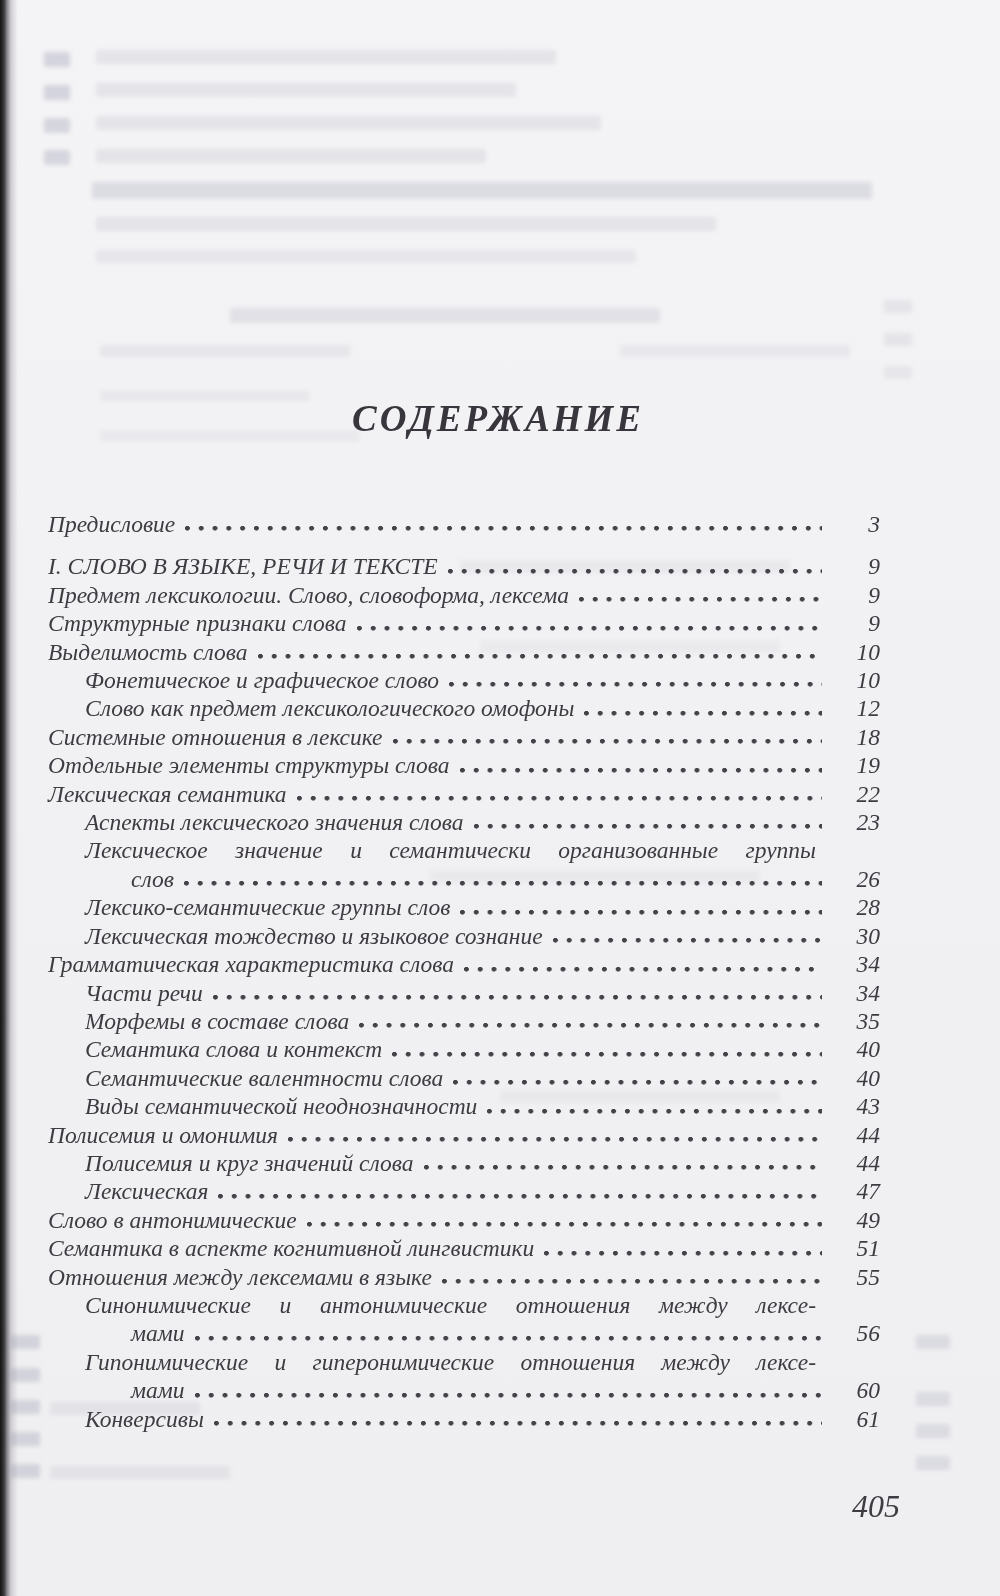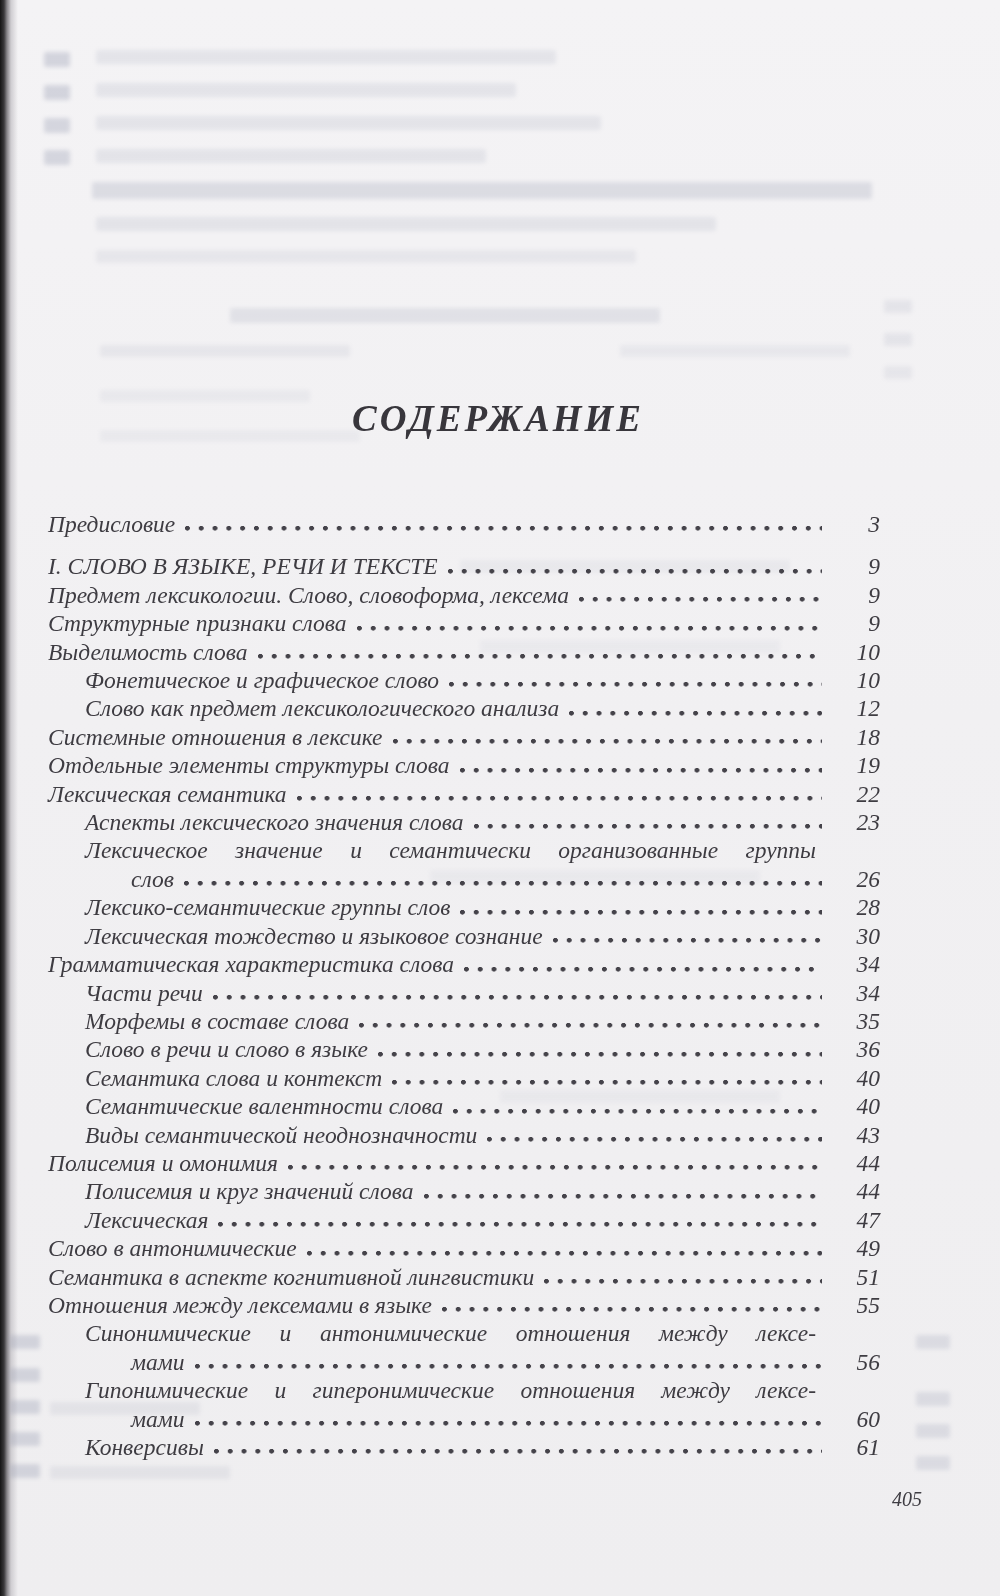--- a/index.html
+++ b/index.html
@@ -40,22 +40,22 @@
   .label.cont{padding-left:46px;}
   .wrapline{text-align:justify;text-align-last:justify;padding-right:64px;}
   .dots{
     flex:1 1 auto;height:7px;align-self:flex-end;
     margin:0 14px 6px 10px;
     background-image:radial-gradient(circle at 2.4px 3.2px,#45434a 2.1px,rgba(0,0,0,0) 2.7px);
     background-size:13.8px 7px;background-repeat:repeat-x;
   }
   .pg{flex:0 0 44px;text-align:right;white-space:nowrap;}
   .folio{
-    position:absolute;top:1488px;left:66px;width:856px;
-    text-align:right;font-size:20px;color:#3e3c42;
+    position:absolute;top:1488px;left:44px;width:856px;
+    text-align:right;font-size:32px;color:#3e3c42;
   }
 </style>
 </head>
 <body>
 
 <div class="scan">
 
   <div class="edge-left"></div>
 
   <div>
@@ -135,21 +135,21 @@
       </div>
       <div class="entry ind1">
         <div class="row">
           <span class="label">Фонетическое и графическое слово</span>
           <span class="dots"></span>
           <span class="pg">10</span>
         </div>
       </div>
       <div class="entry ind1">
         <div class="row">
-          <span class="label">Слово как предмет лексикологического анализа</span>
+          <span class="label">Слово как предмет лексикологического омофоны</span>
           <span class="dots"></span>
           <span class="pg">12</span>
         </div>
       </div>
       <div class="entry ind0">
         <div class="row">
           <span class="label">Системные отношения в лексике</span>
           <span class="dots"></span>
           <span class="pg">18</span>
         </div>
@@ -213,27 +213,20 @@
       </div>
       <div class="entry ind1">
         <div class="row">
           <span class="label">Морфемы в составе слова</span>
           <span class="dots"></span>
           <span class="pg">35</span>
         </div>
       </div>
       <div class="entry ind1">
         <div class="row">
-          <span class="label">Слово в речи и слово в языке</span>
-          <span class="dots"></span>
-          <span class="pg">36</span>
-        </div>
-      </div>
-      <div class="entry ind1">
-        <div class="row">
           <span class="label">Семантика слова и контекст</span>
           <span class="dots"></span>
           <span class="pg">40</span>
         </div>
       </div>
       <div class="entry ind1">
         <div class="row">
           <span class="label">Семантические валентности слова</span>
           <span class="dots"></span>
           <span class="pg">40</span>

